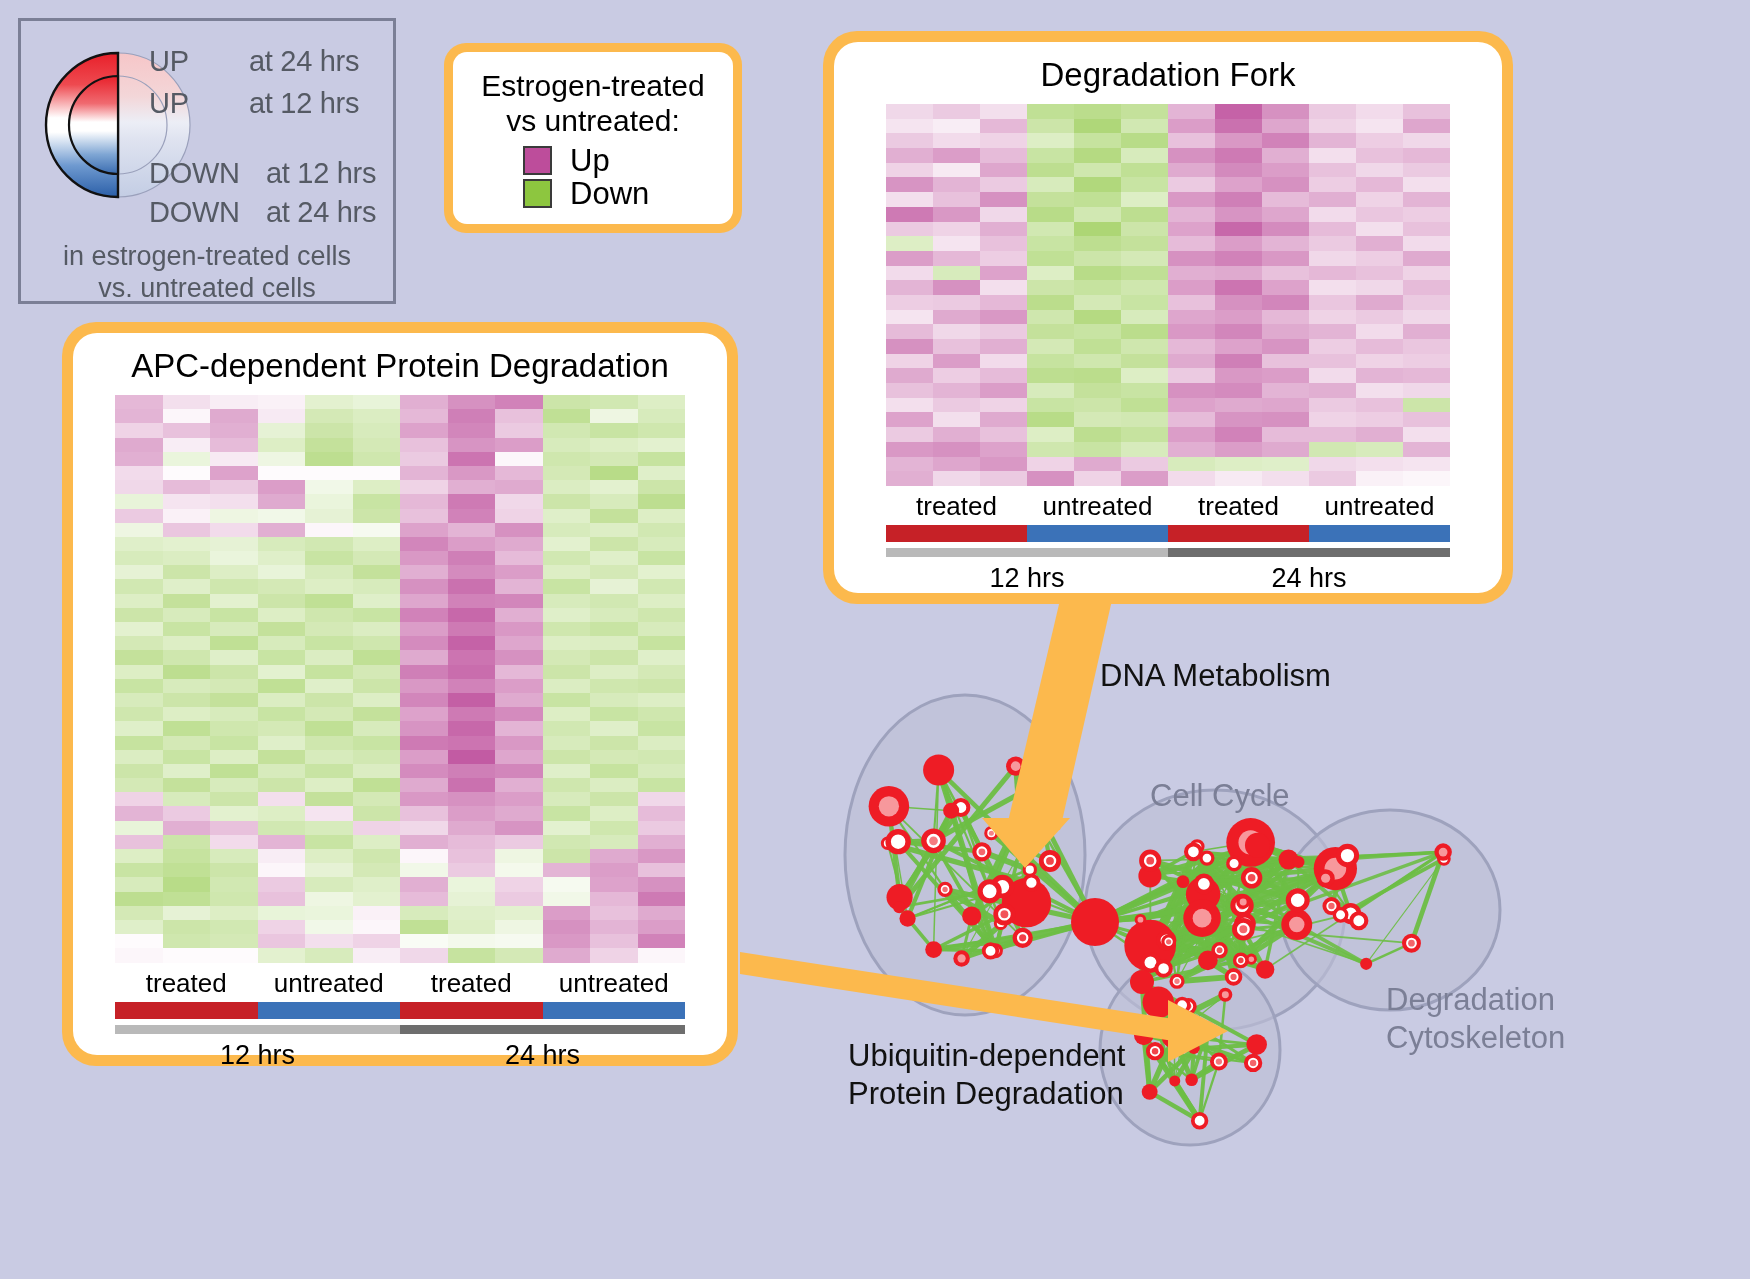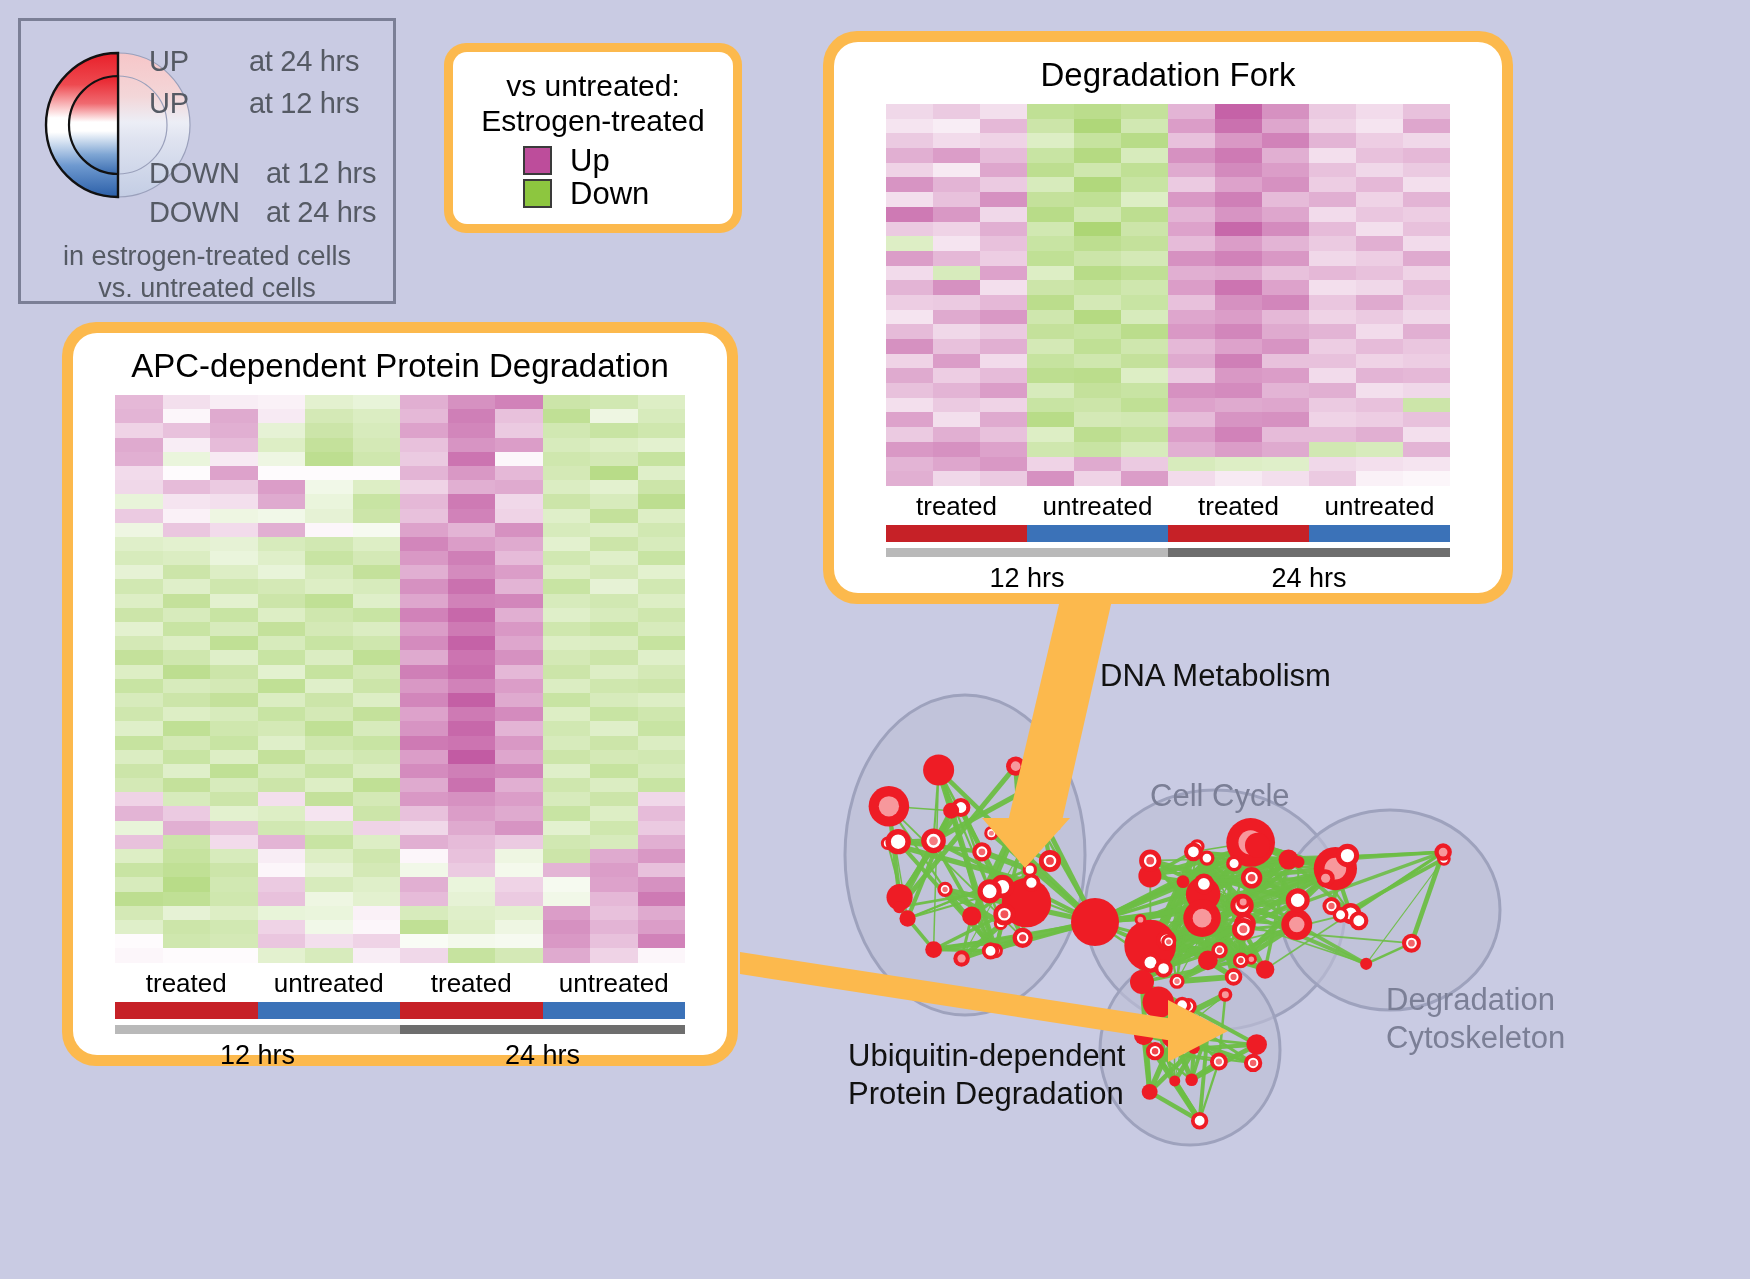--- a/index.html
+++ b/index.html
@@ -130,22 +130,22 @@
   <span class="ring-label" style="left:128px;top:175px;">DOWN</span>
   <span class="ring-label" style="left:245px;top:175px;">at 24 hrs</span>
 
   <div class="ring-note" style="top:252px;">vs. untreated cells</div>
   <div class="ring-note" style="top:220px;">in estrogen-treated cells</div>
 </div>
 
 <div id="key-panel">
   <div id="key-inner">
     <div class="key-title">
+      <div>Estrogen-treated</div>
       <div>vs untreated:</div>
-      <div>Estrogen-treated</div>
     </div>
     <div class="key-rows">
       <div class="key-row">
         <span class="key-sw" id="sw-up" style="background: rgb(189, 77, 155);"></span>
         <span class="key-lab">Up</span>
       </div>
       <div class="key-row">
         <span class="key-sw" id="sw-down" style="background: rgb(141, 198, 63);"></span>
         <span class="key-lab">Down</span>
       </div>

